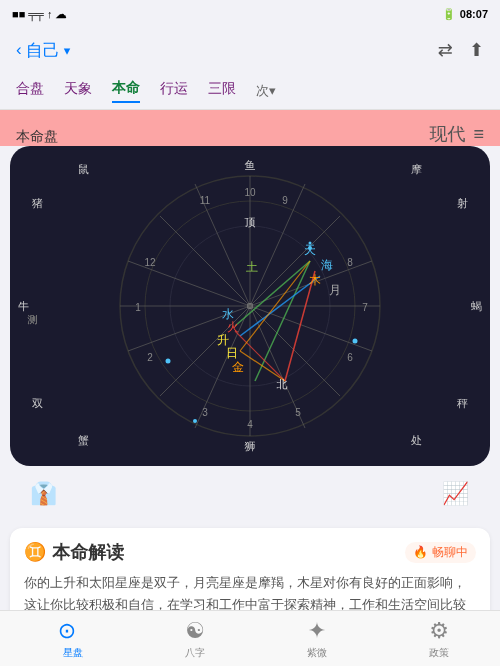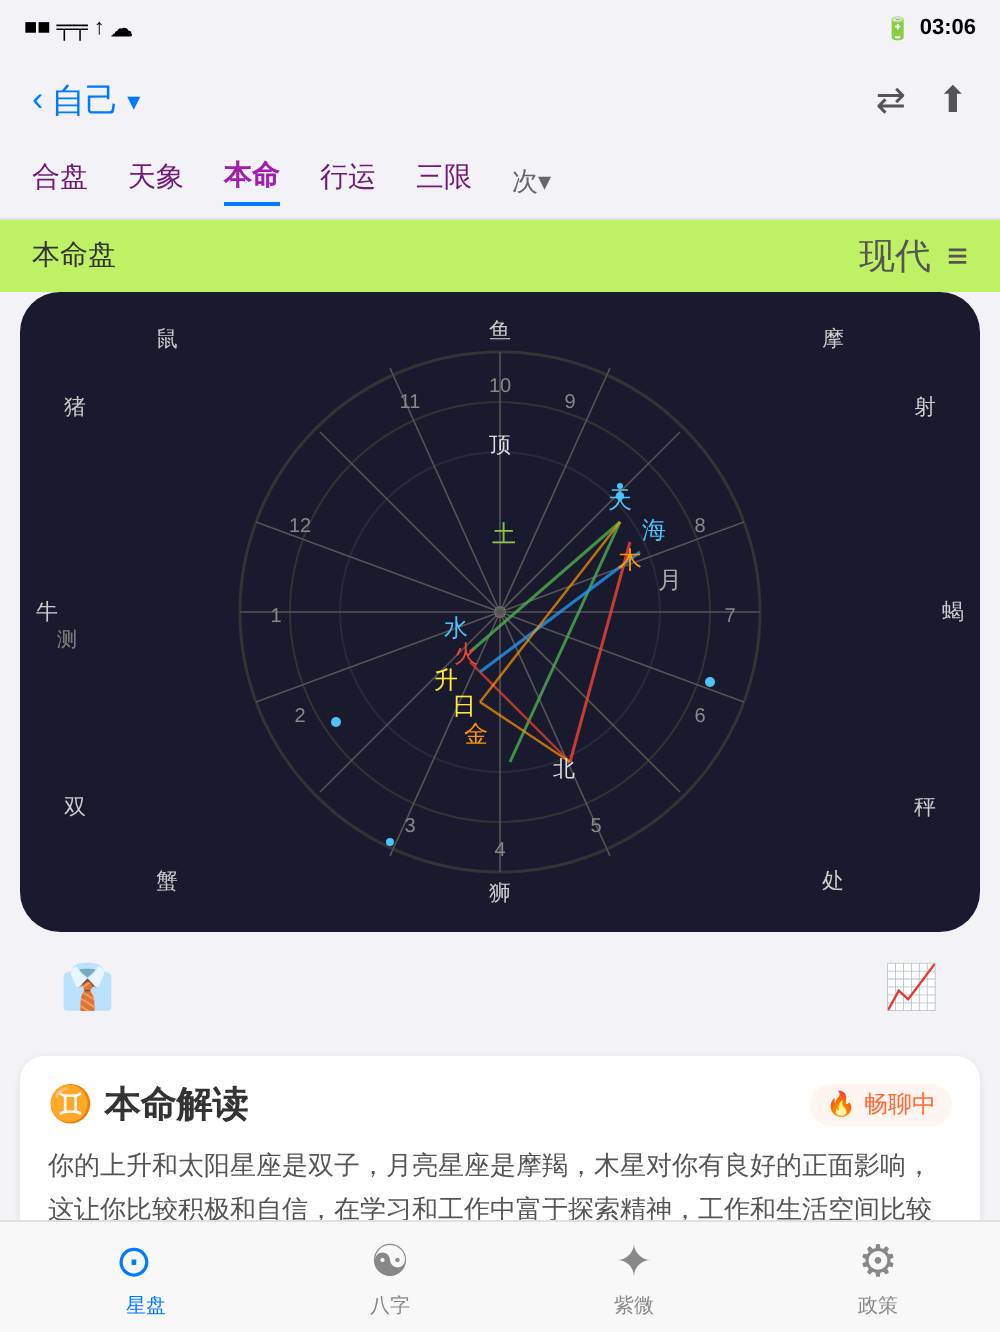--- a/index.html
+++ b/index.html
@@ -49,32 +49,32 @@
       gap: 20px;
       border-bottom: 1px solid #e0e0e0;
     }
     .tab-item {
       font-size: 14px;
       color: #701a75;
       padding-bottom: 4px;
       cursor: pointer;
     }
     .tab-item.active {
-      color: #a21caf;
+      color: #15803d;
       border-bottom: 2px solid #007aff;
       font-weight: 600;
     }
     .tab-more { font-size: 13px; color: #666; display: flex; align-items: center; }
 
     
     .sub-header {
-      background: #bef264;
+      background: #fca5a5;
       height: 36px;
       display: flex;
-      align-items: center;
+      align-items: flex-end;
       justify-content: space-between;
       padding: 0 16px;
     }
     .sub-title { font-size: 14px; color: #333; }
     .sub-right { display: flex; align-items: center; gap: 8px; font-size: 18px; color: #555; }
 
     
     .chart-container {
       background: #1a1a2e;
       margin: 0 10px;
@@ -177,21 +177,21 @@
 
 <div class="status-bar">
   <div class="status-left">
     <span>■■</span>
     <span>╤╤</span>
     <span>↑</span>
     <span>☁</span>
   </div>
   <div class="status-right">
     <span>🔋</span>
-    <span>03:06</span>
+    <span>08:07</span>
   </div>
 </div>
 
 <div class="header">
   <div class="header-left">
     <span>‹</span>
     <span>自己</span>
     <span style="font-size:13px;">▾</span>
   </div>
   <div class="header-right">

